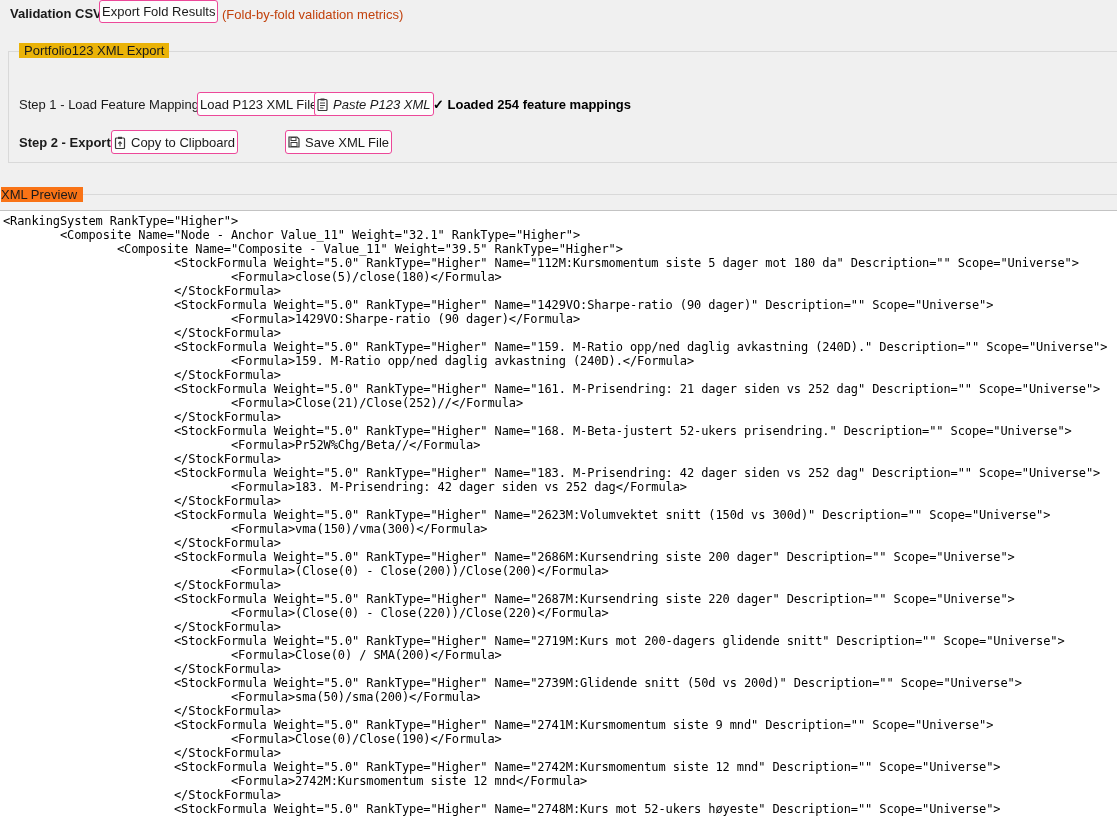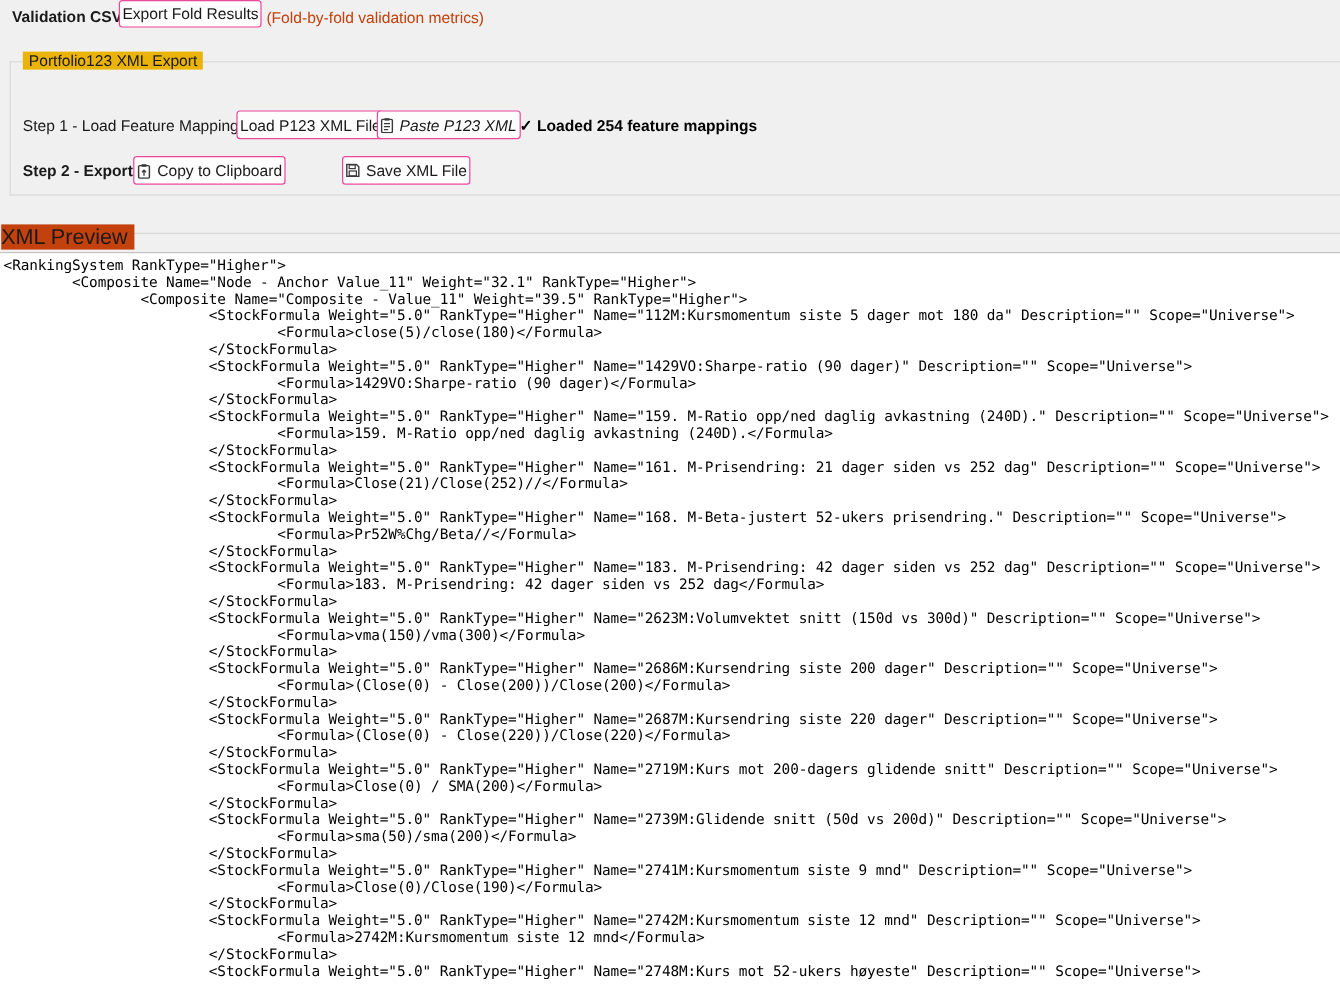--- a/index.html
+++ b/index.html
@@ -28,22 +28,22 @@
     border:1px solid #d9d9d9;border-right:none;
     background:#f0f0f0;box-sizing:border-box;
   }
   .groupbox-label{
     position:absolute;top:-9px;left:10px;
     background:#eab308;padding:0 5px;font-size:13px;color:#1a1a1a;
     white-space:nowrap;
   }
 
   #preview-label{
-    left:1px;top:187px;background:#c2410c;padding-right:6px;z-index:2;
-    font-size:18px;color:#1a1a1a;white-space:nowrap;
+    left:1px;top:187px;background:#f97316;padding-right:6px;z-index:2;
+    font-size:13px;color:#1a1a1a;white-space:nowrap;
   }
   #preview-border{
     left:68px;right:0;top:194px;height:1px;background:#d9d9d9;
   }
   #xml-textarea{
     left:0;top:210px;width:1117px;bottom:0;
     background:#ffffff;border-top:1px solid #c3c3c3;box-sizing:border-box;
     overflow:hidden;
   }
   #xml-textarea pre{

